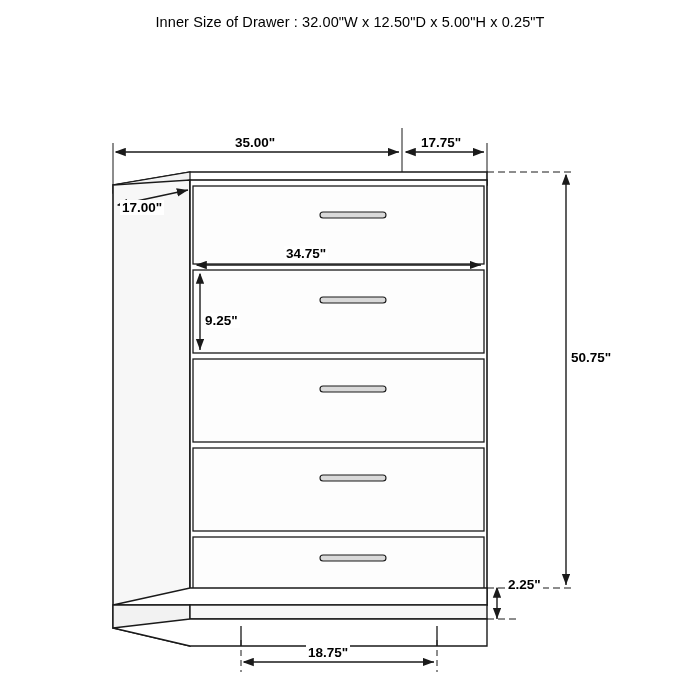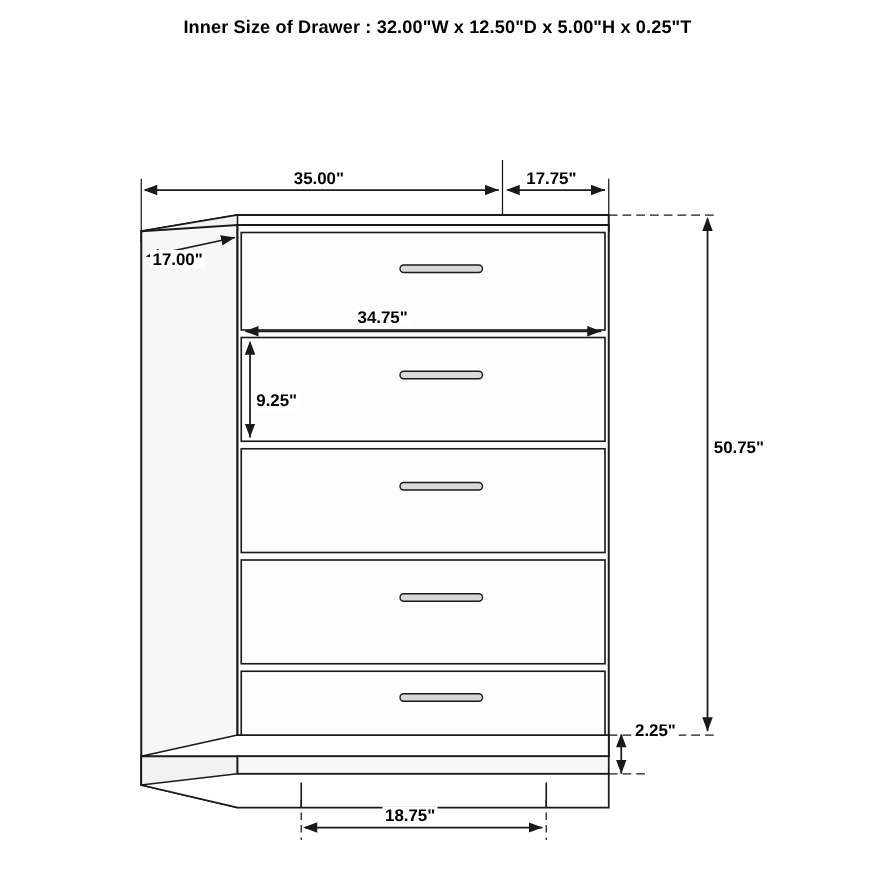--- a/index.html
+++ b/index.html
@@ -19,21 +19,21 @@
     width: 700px;
     height: 700px;
   }
   #title {
     position: absolute;
     left: 0;
     top: 14px;
     width: 700px;
     text-align: center;
     font-size: 14.5px;
-    font-weight: bold;
+    font-weight: normal;
     letter-spacing: 0.1px;
   }
   svg#drawing {
     position: absolute;
     left: 0;
     top: 0;
     width: 700px;
     height: 700px;
   }
   .dimlabel {

